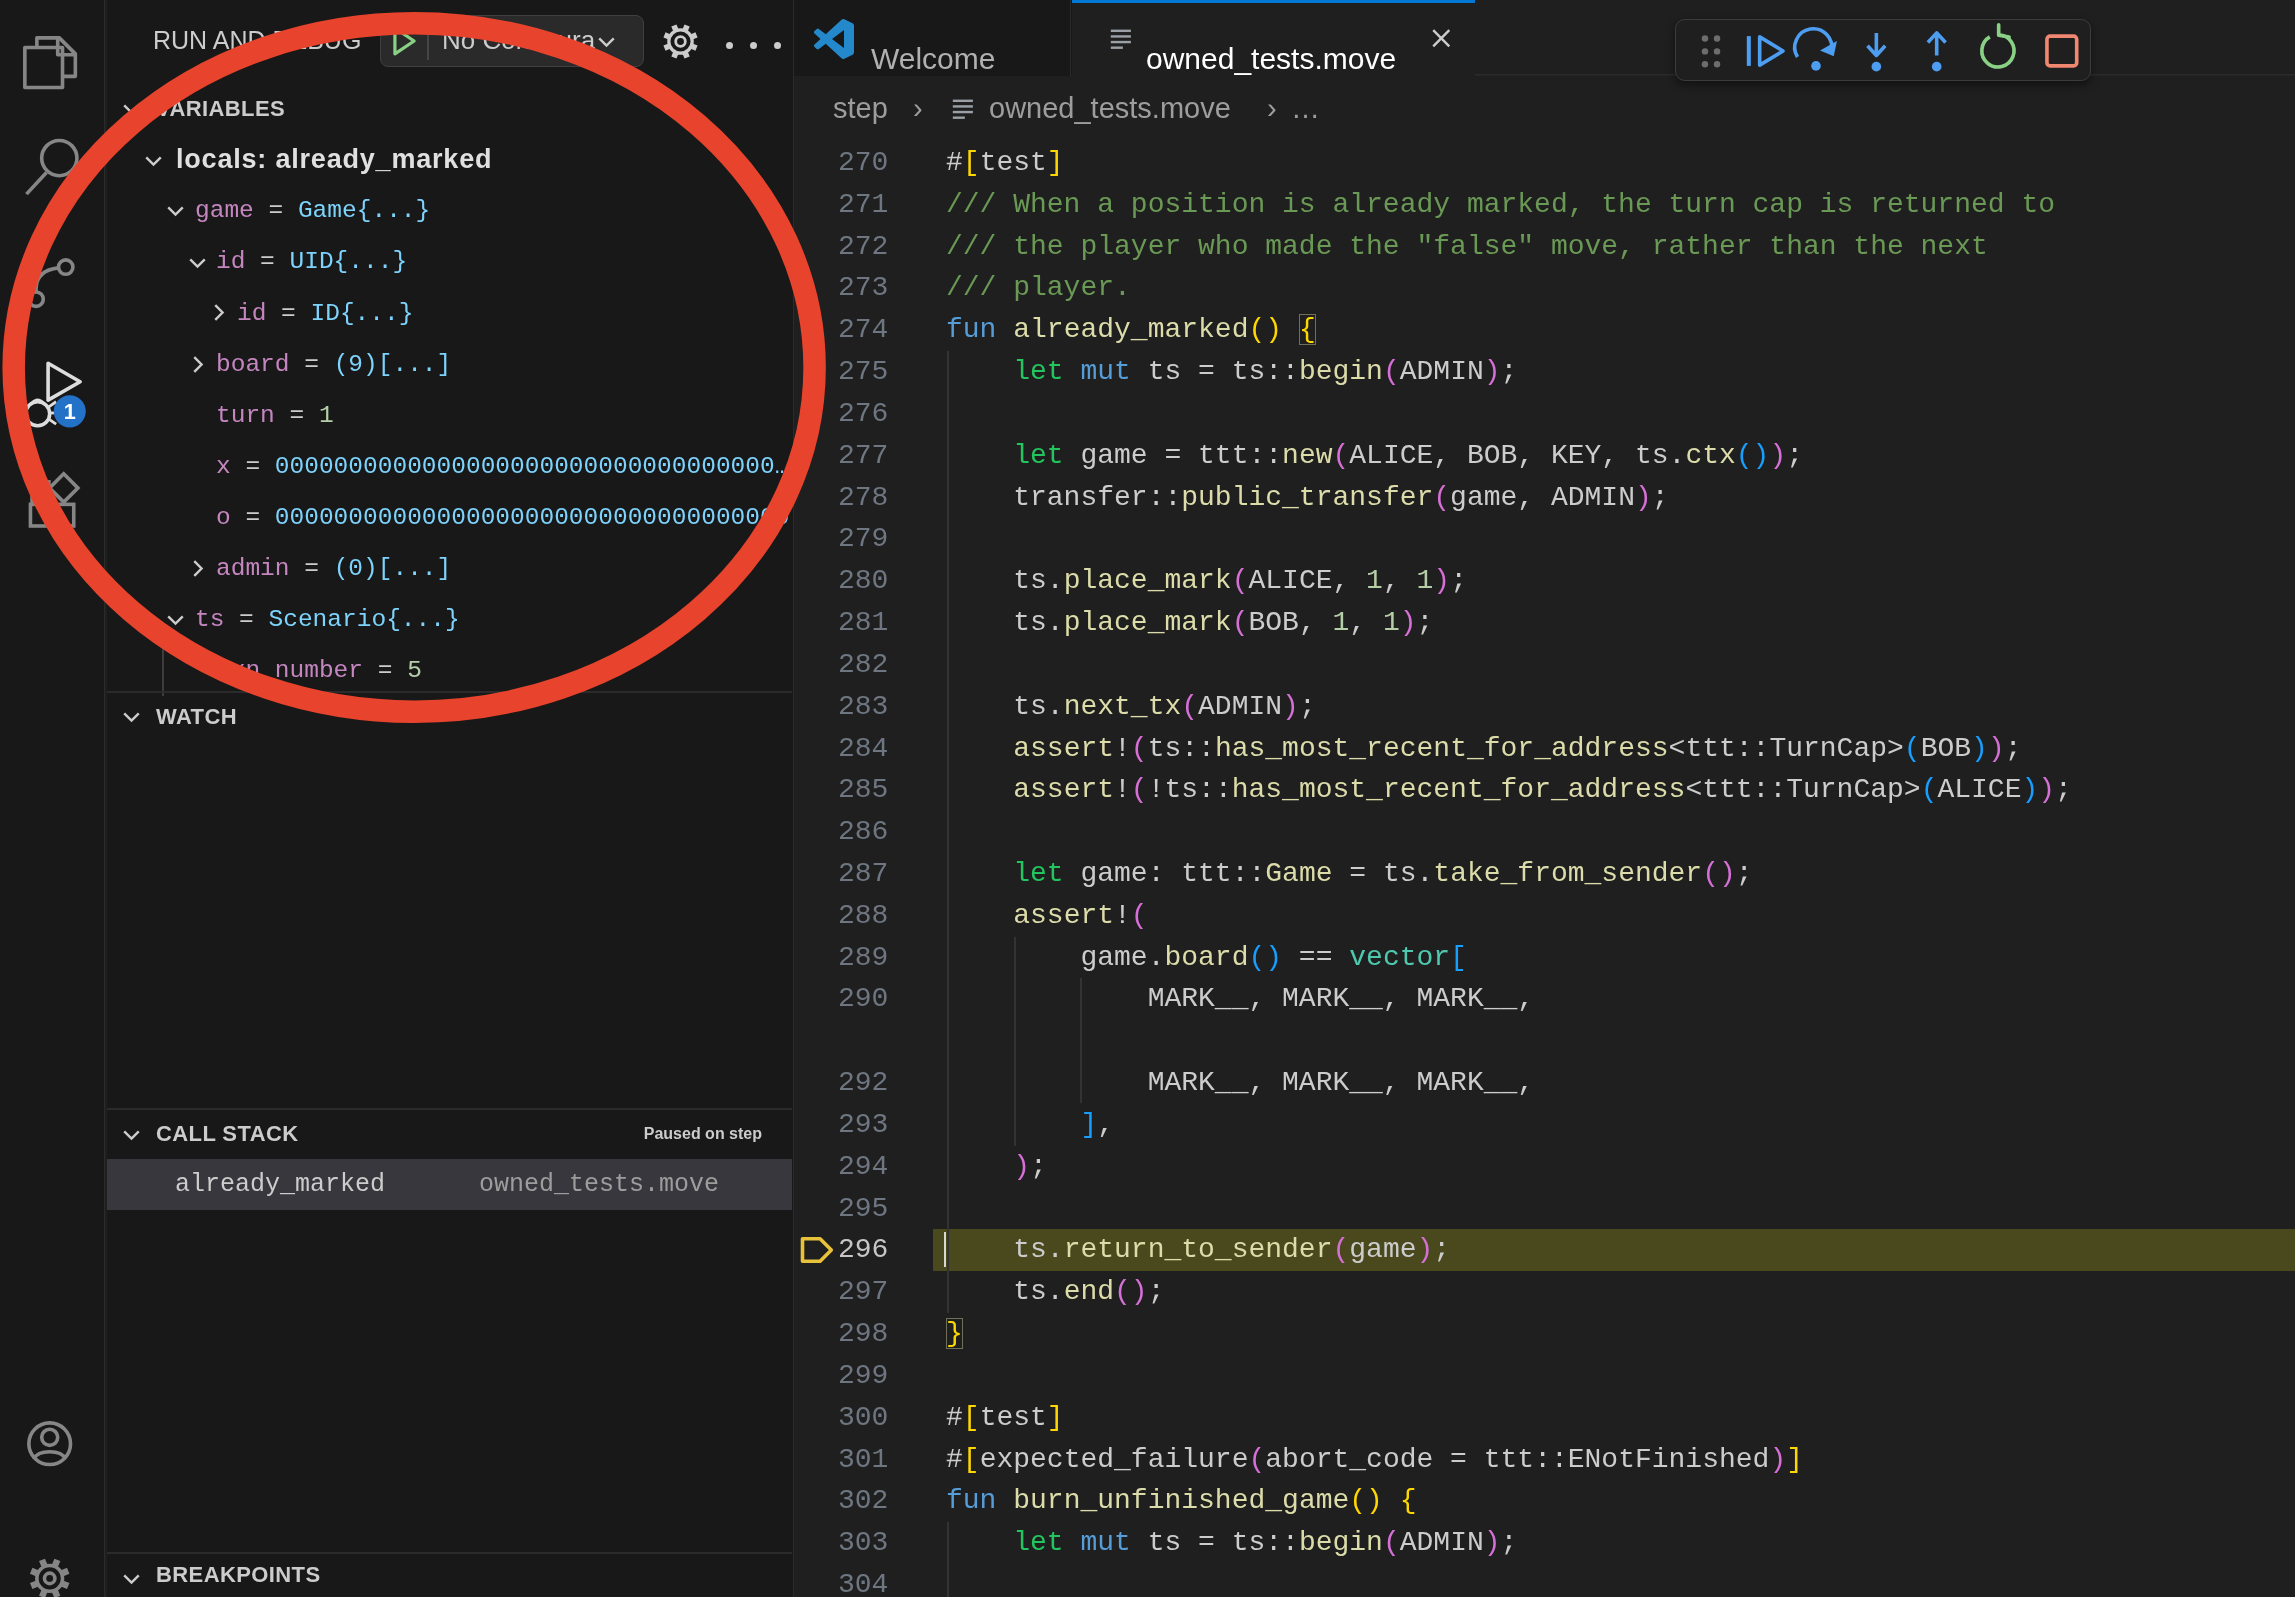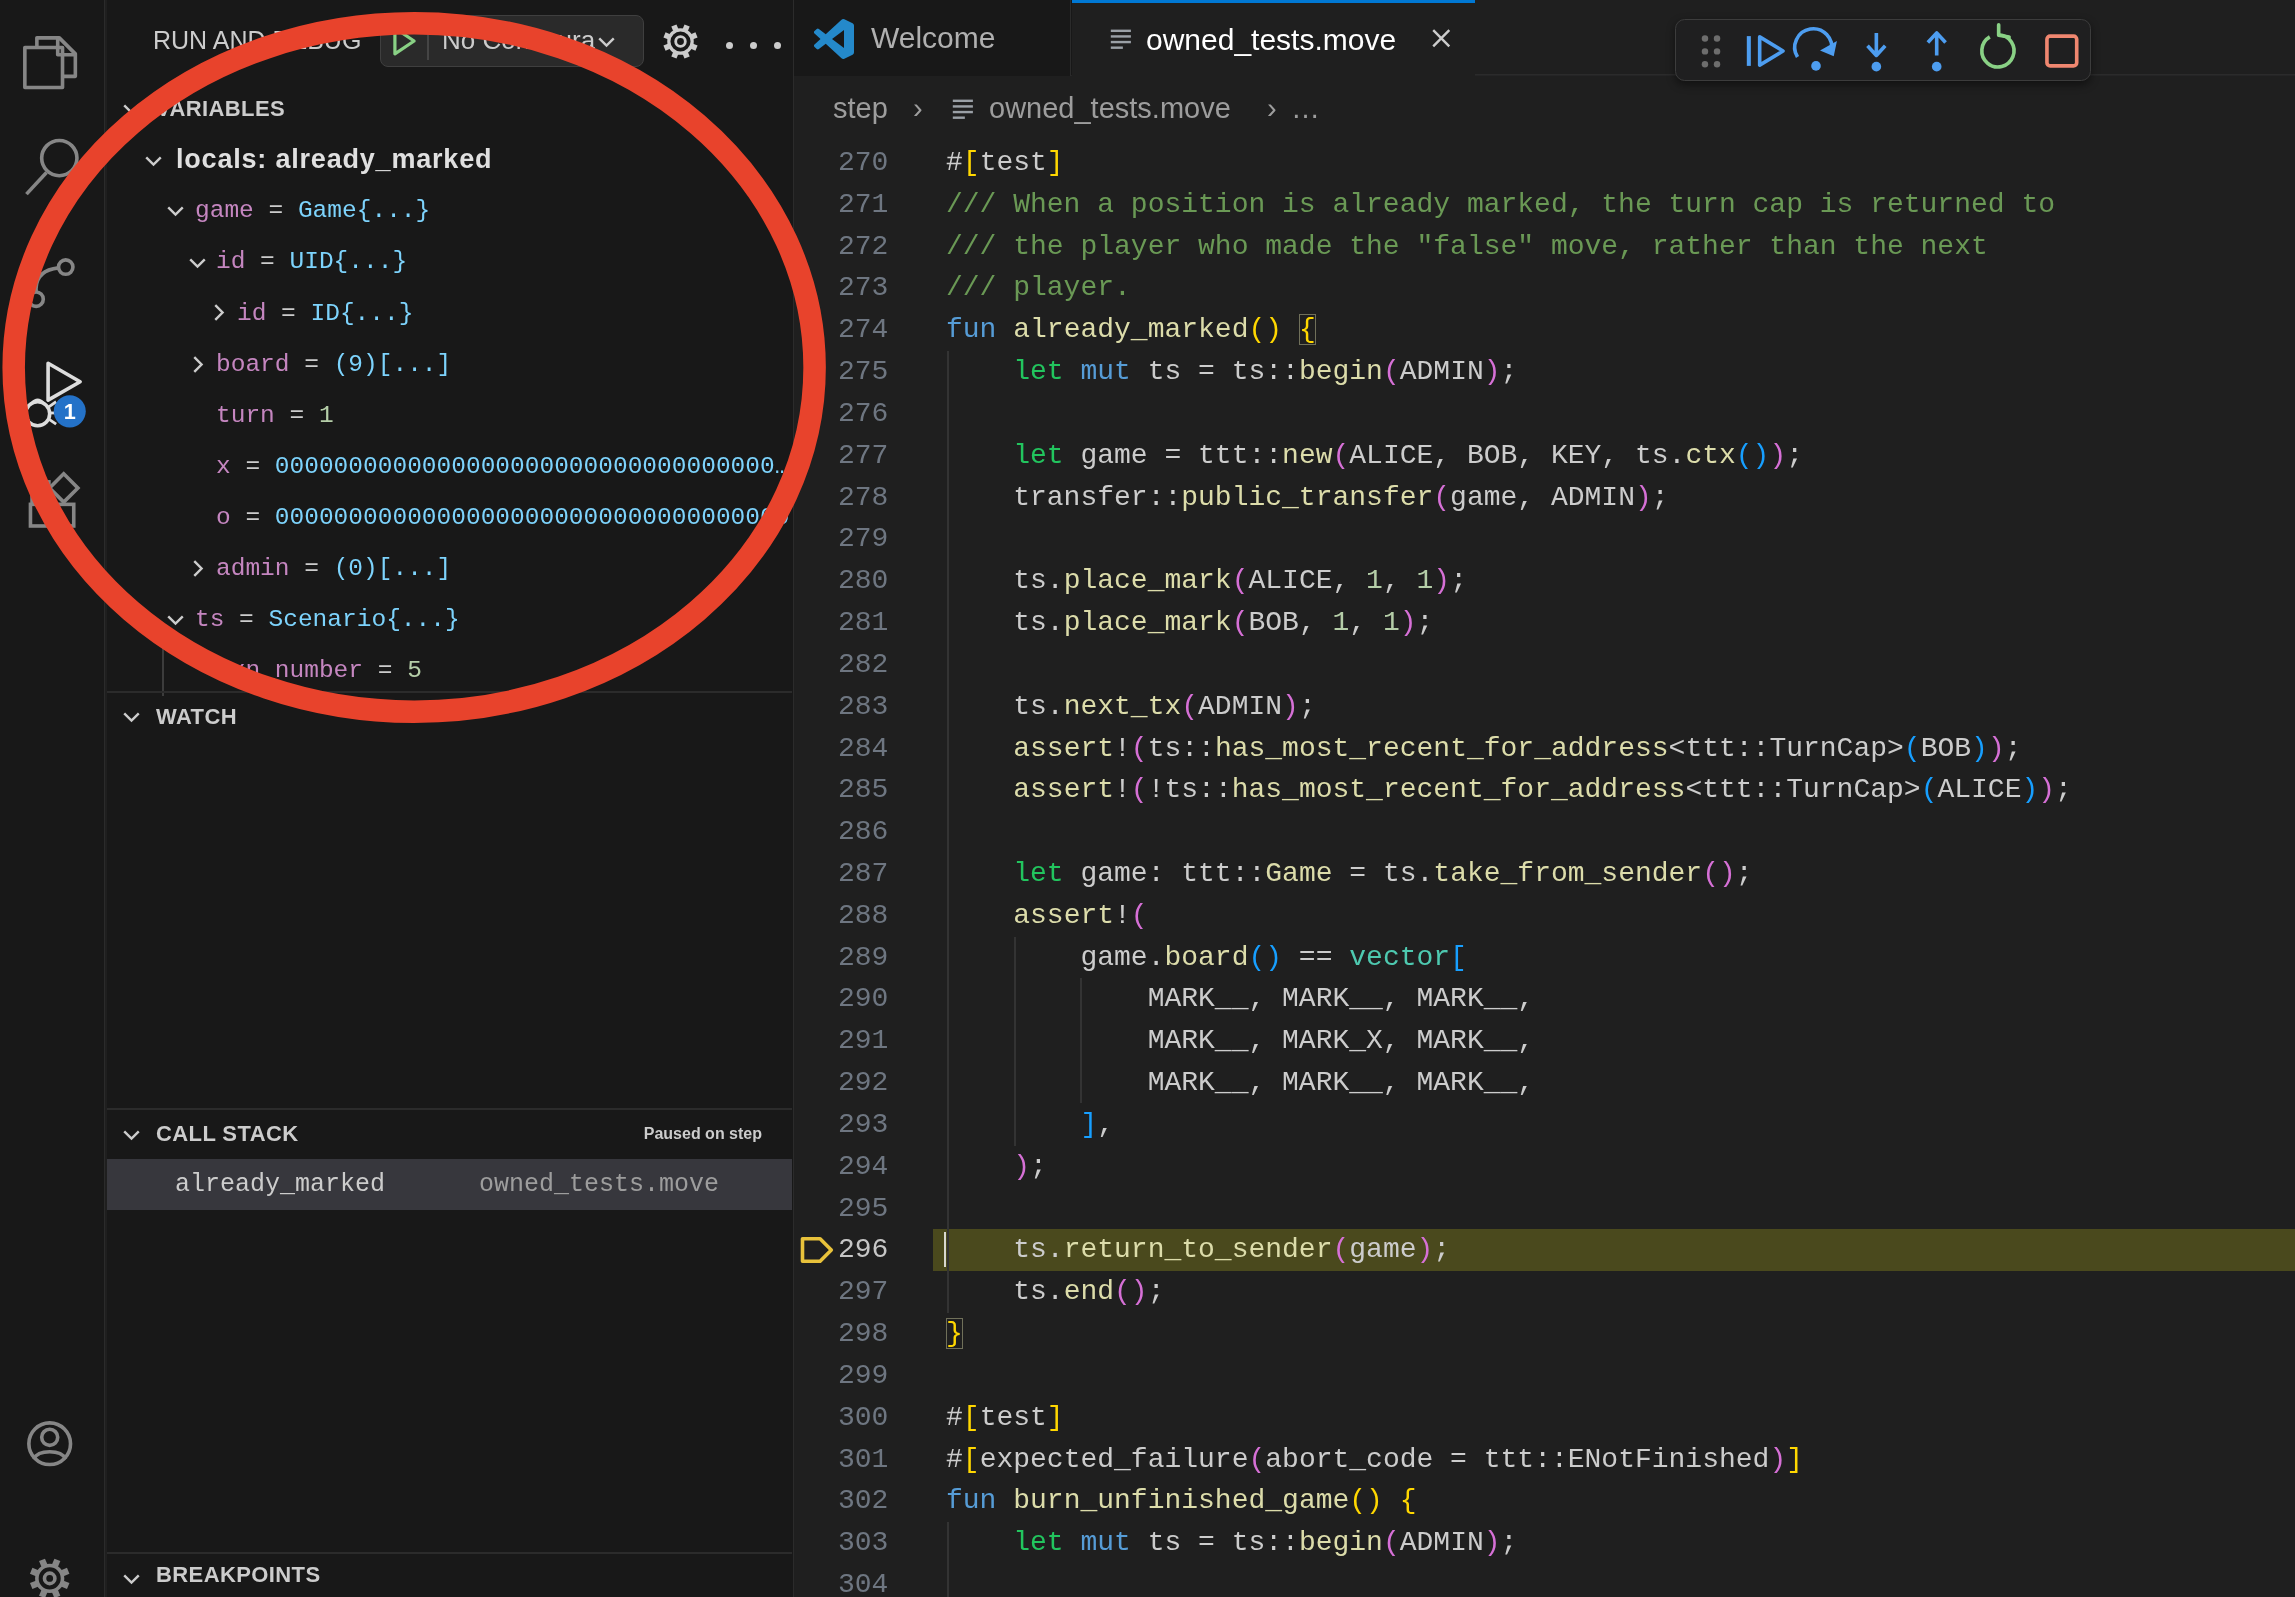--- a/index.html
+++ b/index.html
@@ -18,21 +18,21 @@
   .treerow { position:absolute; left:0; width:685px; height:51px; display:flex; align-items:center;
     font-family:"Liberation Mono", monospace; font-size:24.5px; color:#cccccc; white-space:pre; overflow:hidden; }
   .vname { color:#c586c0; }
   .vval  { color:#7dd3fc; }
   .vnum  { color:#b5cea8; }
 
   
   #editor { position:absolute; left:794px; top:0; width:1502px; height:1597px; background:#1f1f1f; }
   #tabstrip { position:absolute; left:0; top:0; width:1502px; height:76px; background:#181818;
     border-bottom:1.6px solid #252526; }
-  .tab { position:absolute; top:0; height:76px; display:flex; align-items:center; font-size:30px; }
+  .tab { position:absolute; top:0; height:76px; display:flex; align-items:flex-end; font-size:30px; }
   #tab-welcome { left:0; width:277px; background:#181818; border-right:1.6px solid #2b2b2b; color:#b0b0b0; }
   #tab-active { left:278px; width:403px; background:#1f1f1f; border-top:3.2px solid #0078d4; color:#ffffff; }
   #breadcrumbs { position:absolute; left:0; top:78px; width:1502px; height:64px; background:#1f1f1f; color:#9d9d9d; font-size:29px; }
   #breadcrumbs span { top:50%; transform:translateY(-54%); }
 
   
   #code { position:absolute; left:0; top:142px; width:1502px; height:1456px; }
   .cl { position:absolute; left:0; width:1502px; height:42px; white-space:pre;
     font-family:"Liberation Mono", monospace; font-size:28px; line-height:42px; }
   .ln { position:absolute; left:44px; width:50px; text-align:right; color:#6e7681; }
@@ -219,21 +219,20 @@
 <div class="cl" style="top:460px"><span class="ln">281</span><span class="ct"><span class="w">    ts.</span><span class="fy">place_mark</span><span class="b2">(</span><span class="w">BOB, </span><span class="nu">1</span><span class="w">, </span><span class="nu">1</span><span class="b2">)</span><span class="w">;</span></span></div>
 <div class="cl" style="top:502px"><span class="ln">282</span><span class="ct"></span></div>
 <div class="cl" style="top:544px"><span class="ln">283</span><span class="ct"><span class="w">    ts.</span><span class="fy">next_tx</span><span class="b2">(</span><span class="w">ADMIN</span><span class="b2">)</span><span class="w">;</span></span></div>
 <div class="cl" style="top:586px"><span class="ln">284</span><span class="ct"><span class="w">    </span><span class="fy">assert</span><span class="w">!</span><span class="b2">(</span><span class="w">ts::</span><span class="fy">has_most_recent_for_address</span><span class="w">&lt;ttt::TurnCap&gt;</span><span class="b3">(</span><span class="w">BOB</span><span class="b3">)</span><span class="b2">)</span><span class="w">;</span></span></div>
 <div class="cl" style="top:627px"><span class="ln">285</span><span class="ct"><span class="w">    </span><span class="fy">assert</span><span class="w">!</span><span class="b2">(</span><span class="w">!ts::</span><span class="fy">has_most_recent_for_address</span><span class="w">&lt;ttt::TurnCap&gt;</span><span class="b3">(</span><span class="w">ALICE</span><span class="b3">)</span><span class="b2">)</span><span class="w">;</span></span></div>
 <div class="cl" style="top:669px"><span class="ln">286</span><span class="ct"></span></div>
 <div class="cl" style="top:711px"><span class="ln">287</span><span class="ct"><span class="w">    </span><span class="kp">let</span><span class="w"> game: ttt::</span><span class="fy">Game</span><span class="w"> = ts.</span><span class="fy">take_from_sender</span><span class="b2">()</span><span class="w">;</span></span></div>
 <div class="cl" style="top:753px"><span class="ln">288</span><span class="ct"><span class="w">    </span><span class="fy">assert</span><span class="w">!</span><span class="b2">(</span></span></div>
 <div class="cl" style="top:795px"><span class="ln">289</span><span class="ct"><span class="w">        game.</span><span class="fy">board</span><span class="b3">()</span><span class="w"> == </span><span class="ty">vector</span><span class="b3">[</span></span></div>
 <div class="cl" style="top:836px"><span class="ln">290</span><span class="ct"><span class="w">            MARK__, MARK__, MARK__,</span></span></div>
-<div class="cl" style="top:878px"><span class="ln">291</span><span class="ct"><span class="w">            MARK__, MARK_X, MARK__,</span></span></div>
 <div class="cl" style="top:920px"><span class="ln">292</span><span class="ct"><span class="w">            MARK__, MARK__, MARK__,</span></span></div>
 <div class="cl" style="top:962px"><span class="ln">293</span><span class="ct"><span class="w">        </span><span class="b3">]</span><span class="w">,</span></span></div>
 <div class="cl" style="top:1004px"><span class="ln">294</span><span class="ct"><span class="w">    </span><span class="b2">)</span><span class="w">;</span></span></div>
 <div class="cl" style="top:1046px"><span class="ln">295</span><span class="ct"></span></div>
 <div class="cl" style="top:1087px"><span class="ln" style="color:#c6c6c6">296</span><span class="ct"><span class="w">    ts.</span><span class="fy">return_to_sender</span><span class="b2">(</span><span class="w">game</span><span class="b2">)</span><span class="w">;</span></span></div>
 <div class="cl" style="top:1129px"><span class="ln">297</span><span class="ct"><span class="w">    ts.</span><span class="fy">end</span><span class="b2">()</span><span class="w">;</span></span></div>
 <div class="cl" style="top:1171px"><span class="ln">298</span><span class="ct"><span class="b1 bm">}</span></span></div>
 <div class="cl" style="top:1213px"><span class="ln">299</span><span class="ct"></span></div>
 <div class="cl" style="top:1255px"><span class="ln">300</span><span class="ct"><span class="w">#</span><span class="b1">[</span><span class="w">test</span><span class="b1">]</span></span></div>
 <div class="cl" style="top:1297px"><span class="ln">301</span><span class="ct"><span class="w">#</span><span class="b1">[</span><span class="w">expected_failure</span><span class="b2">(</span><span class="w">abort_code = ttt::ENotFinished</span><span class="b2">)</span><span class="b1">]</span></span></div>

